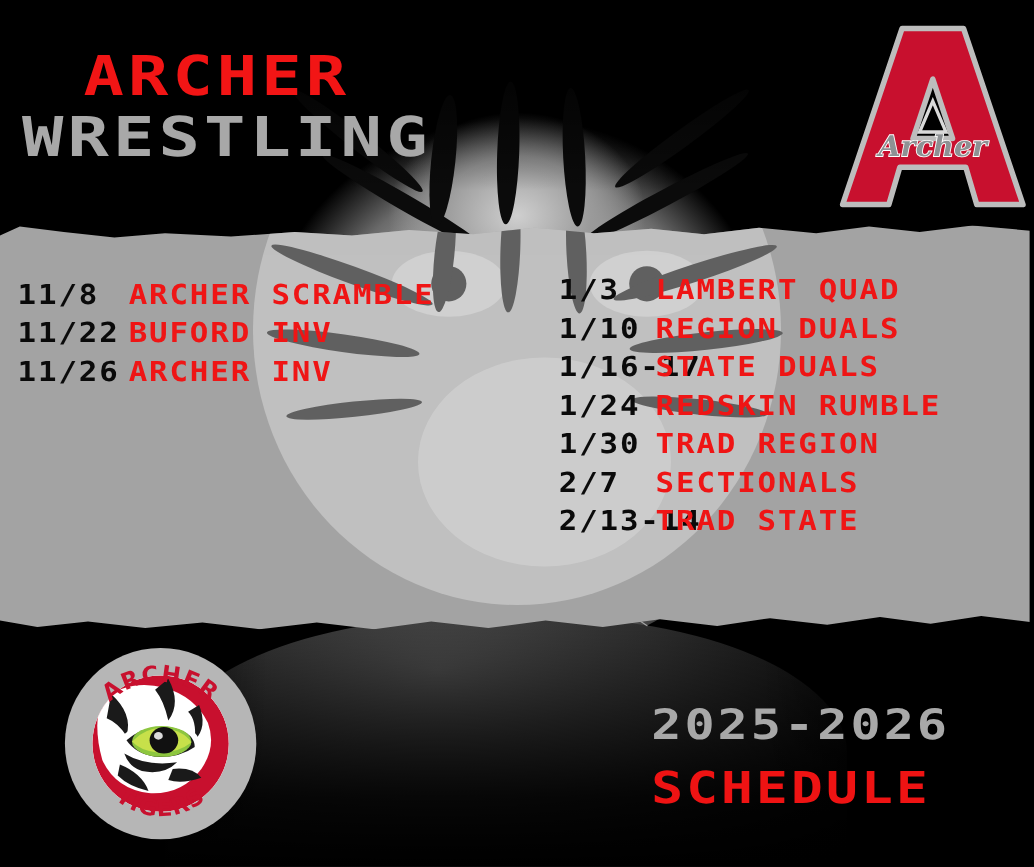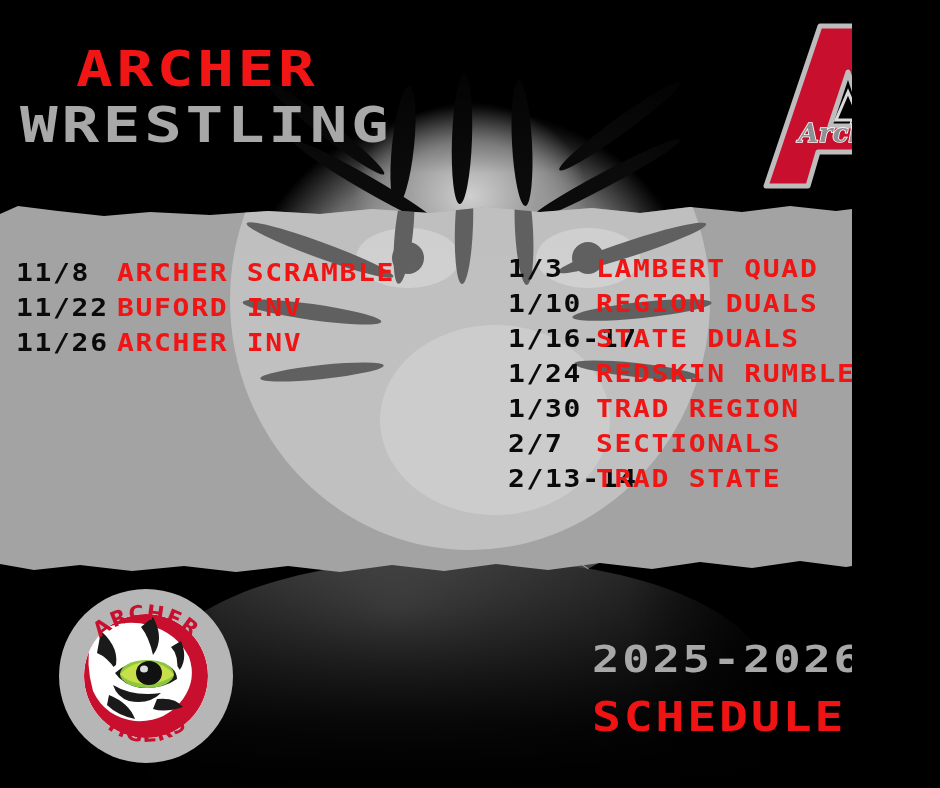--- a/index.html
+++ b/index.html
@@ -1,20 +1,20 @@
 <!DOCTYPE html>
 <html><head>
 <meta charset="utf-8">
 <style>
   html,body{margin:0;padding:0;background:#000;}
   body{font-family:"Liberation Sans",sans-serif;}
 
   #poster{
     position:relative;
-    width:852px;height:788px;
+    width:936px;height:788px;
     background:#000;
     overflow:hidden;
   }
 
   
   #tiger-bg{position:absolute;inset:0;overflow:hidden;}
 
   .tg-head{
     position:absolute;left:210px;top:28px;width:520px;height:560px;
     border-radius:48% 48% 42% 42%/46% 46% 54% 54%;
@@ -85,21 +85,21 @@
     font-size:50px;line-height:50px;
     color:#a8a8a8;
     transform:scaleX(1.25);transform-origin:left top;
   }
 
   
   .sched-col{position:absolute;}
   #col-left{left:16px;top:250px;}
   #col-right{left:508px;top:246px;}
 
-  .row{display:flex;align-items:flex-end;height:35px;}
+  .row{display:flex;align-items:center;height:35px;}
   .date{
     color:#0a0a0a;
     font-size:25px;line-height:25px;
     transform:scaleX(1.12);transform-origin:left center;
   }
   #col-left .date{width:101px;}
   #col-right .date{width:88px;}
   .event{
     color:#ef1515;
     font-size:25px;line-height:25px;

